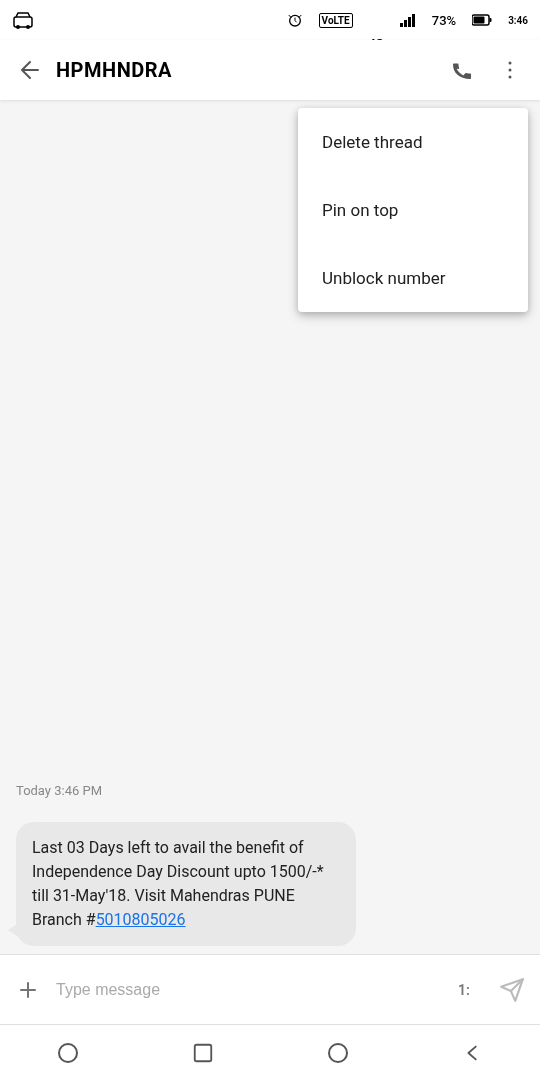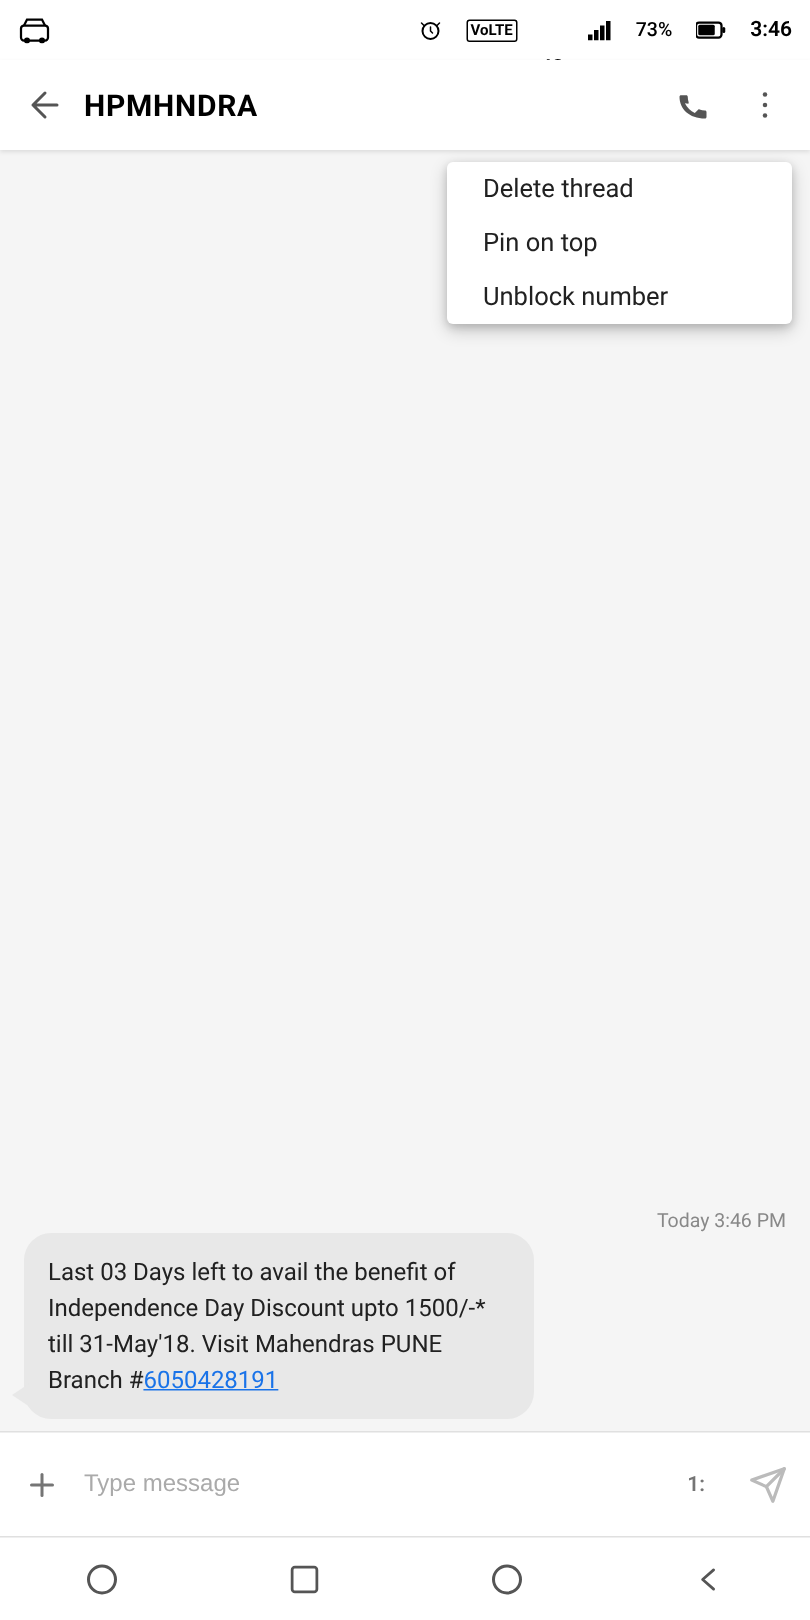--- a/index.html
+++ b/index.html
@@ -97,45 +97,45 @@
       top: 8px;
       right: 12px;
       background: #fff;
       border-radius: 4px;
       box-shadow: 0 4px 12px rgba(0,0,0,0.2), 0 2px 6px rgba(0,0,0,0.15);
       min-width: 230px;
       z-index: 100;
       overflow: hidden;
     }
     .dropdown-item {
-      padding: 8px 24px;
+      padding: 24px 24px;
       font-size: 17px;
       color: #212121;
       cursor: pointer;
       display: block;
       width: 100%;
       text-align: left;
       background: none;
       border: none;
       font-family: inherit;
     }
 
     
     .messages-area {
       position: absolute;
       bottom: 0;
       left: 0;
       right: 0;
       padding: 12px 16px 8px;
     }
     .timestamp-center {
-      text-align: right;
+      text-align: left;
       color: #888;
       font-size: 13px;
-      margin-bottom: 0;
+      margin-bottom: 24px;
     }
     .message-bubble {
       background: #e8e8e8;
       border-radius: 18px;
       padding: 14px 16px;
       max-width: 340px;
       font-size: 16px;
       color: #212121;
       line-height: 1.5;
       position: relative;
@@ -263,21 +263,21 @@
       <rect x="12" y="1" width="3" height="13" fill="#000"></rect>
     </svg>
 
     <span style="font-size:13px;font-weight:500;">73%</span>
     <svg width="20" height="12" viewBox="0 0 20 12">
       <rect x="0" y="1" width="17" height="10" rx="2" fill="none" stroke="#000" stroke-width="1.5"></rect>
       <rect x="1.5" y="2.5" width="11" height="7" rx="1" fill="#000"></rect>
       <rect x="17.5" y="4" width="2" height="4" rx="1" fill="#000"></rect>
     </svg>
 
-    <span style="font-size:14px;font-weight:600;">3:46</span>
+    <span style="font-size:10px;font-weight:600;">3:46</span>
   </div>
 </div>
 
 <div class="app-bar">
   <div class="app-bar-back icon-btn">
     <svg width="24" height="24" viewBox="0 0 24 24">
       <path d="M20 12H4M4 12l8-8M4 12l8 8" stroke="#555" stroke-width="2" fill="none" stroke-linecap="round" stroke-linejoin="round"></path>
     </svg>
   </div>
   <div class="app-bar-title">HPMHNDRA</div>
@@ -302,21 +302,21 @@
   <div class="dropdown-menu">
     <button class="dropdown-item">Delete thread</button>
     <button class="dropdown-item">Pin on top</button>
     <button class="dropdown-item">Unblock number</button>
   </div>
 
   <div class="messages-area">
     <div class="timestamp-center">Today 3:46 PM</div>
     <div class="message-bubble">
       <div class="bubble-indicator"></div>
-      <span>Last 03 Days left to avail the benefit of Independence Day Discount upto 1500/-* till 31-May'18. Visit Mahendras PUNE Branch #</span><a href="#">6050428191</a>
+      <span>Last 03 Days left to avail the benefit of Independence Day Discount upto 1500/-* till 31-May'18. Visit Mahendras PUNE Branch #</span><a href="#">5010805026</a>
     </div>
   </div>
 </div>
 
 <div class="input-bar">
   <div class="input-add-btn">
     <svg width="24" height="24" viewBox="0 0 24 24">
       <line x1="12" y1="5" x2="12" y2="19" stroke="#757575" stroke-width="2" stroke-linecap="round"></line>
       <line x1="5" y1="12" x2="19" y2="12" stroke="#757575" stroke-width="2" stroke-linecap="round"></line>
     </svg>

